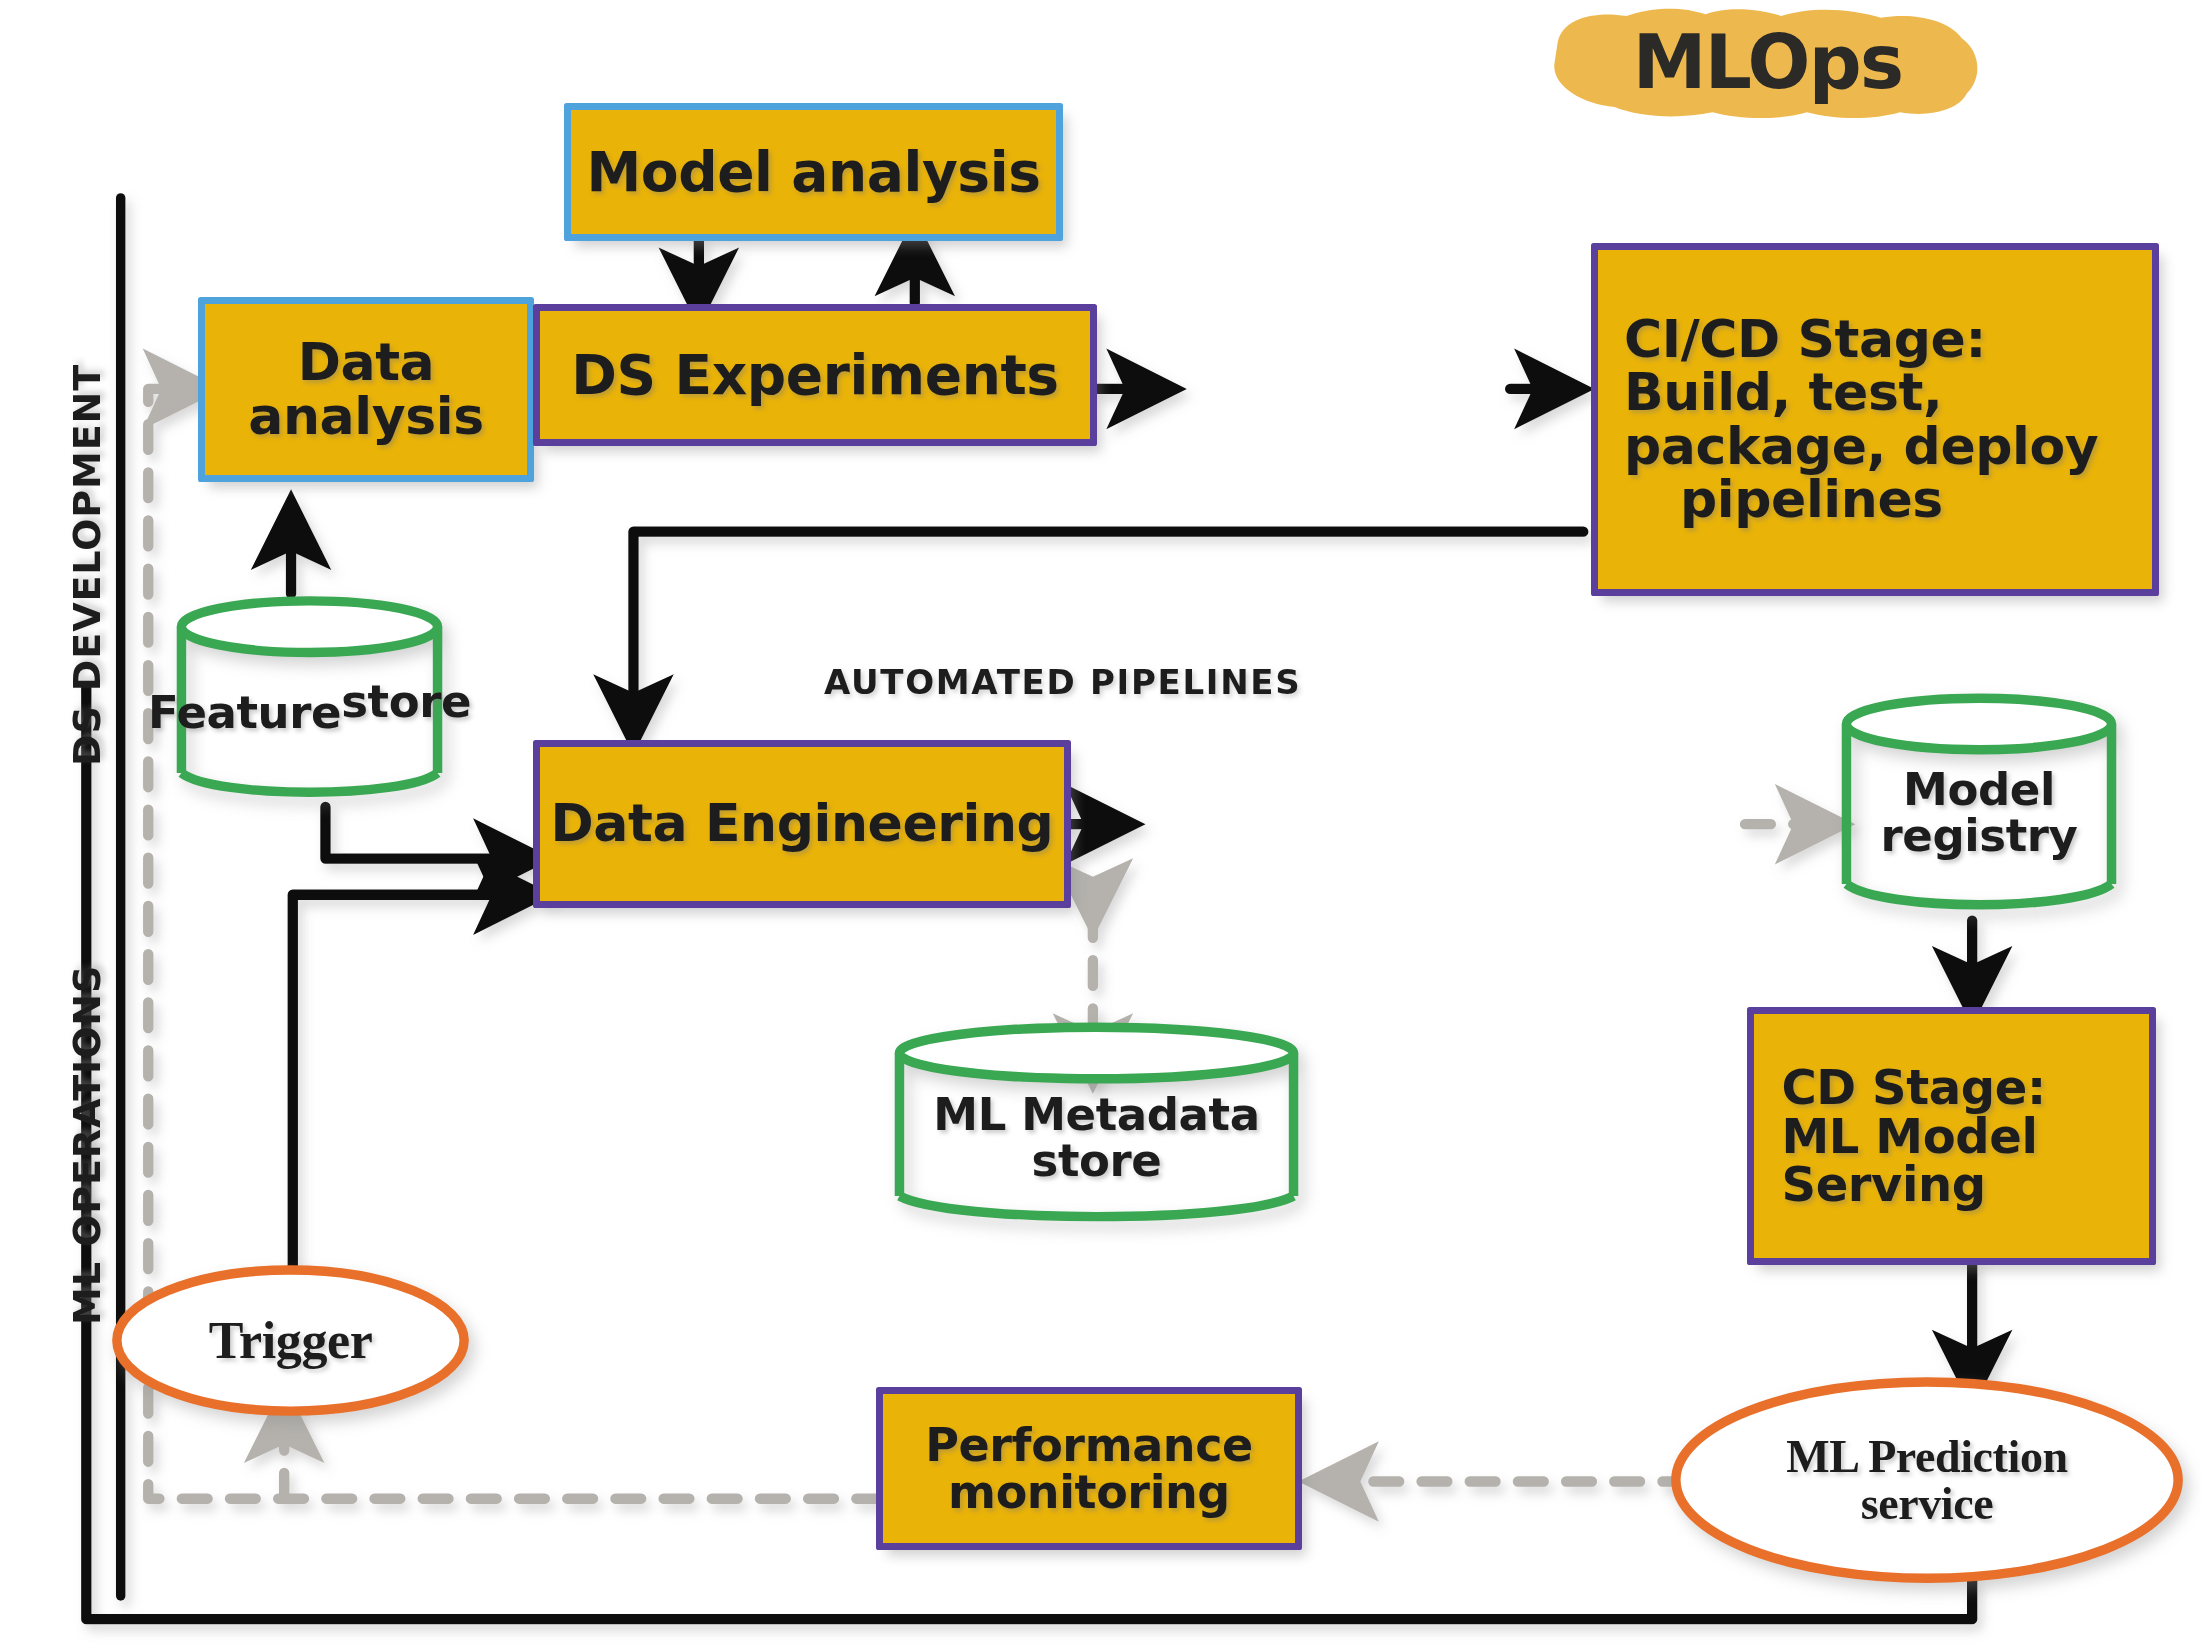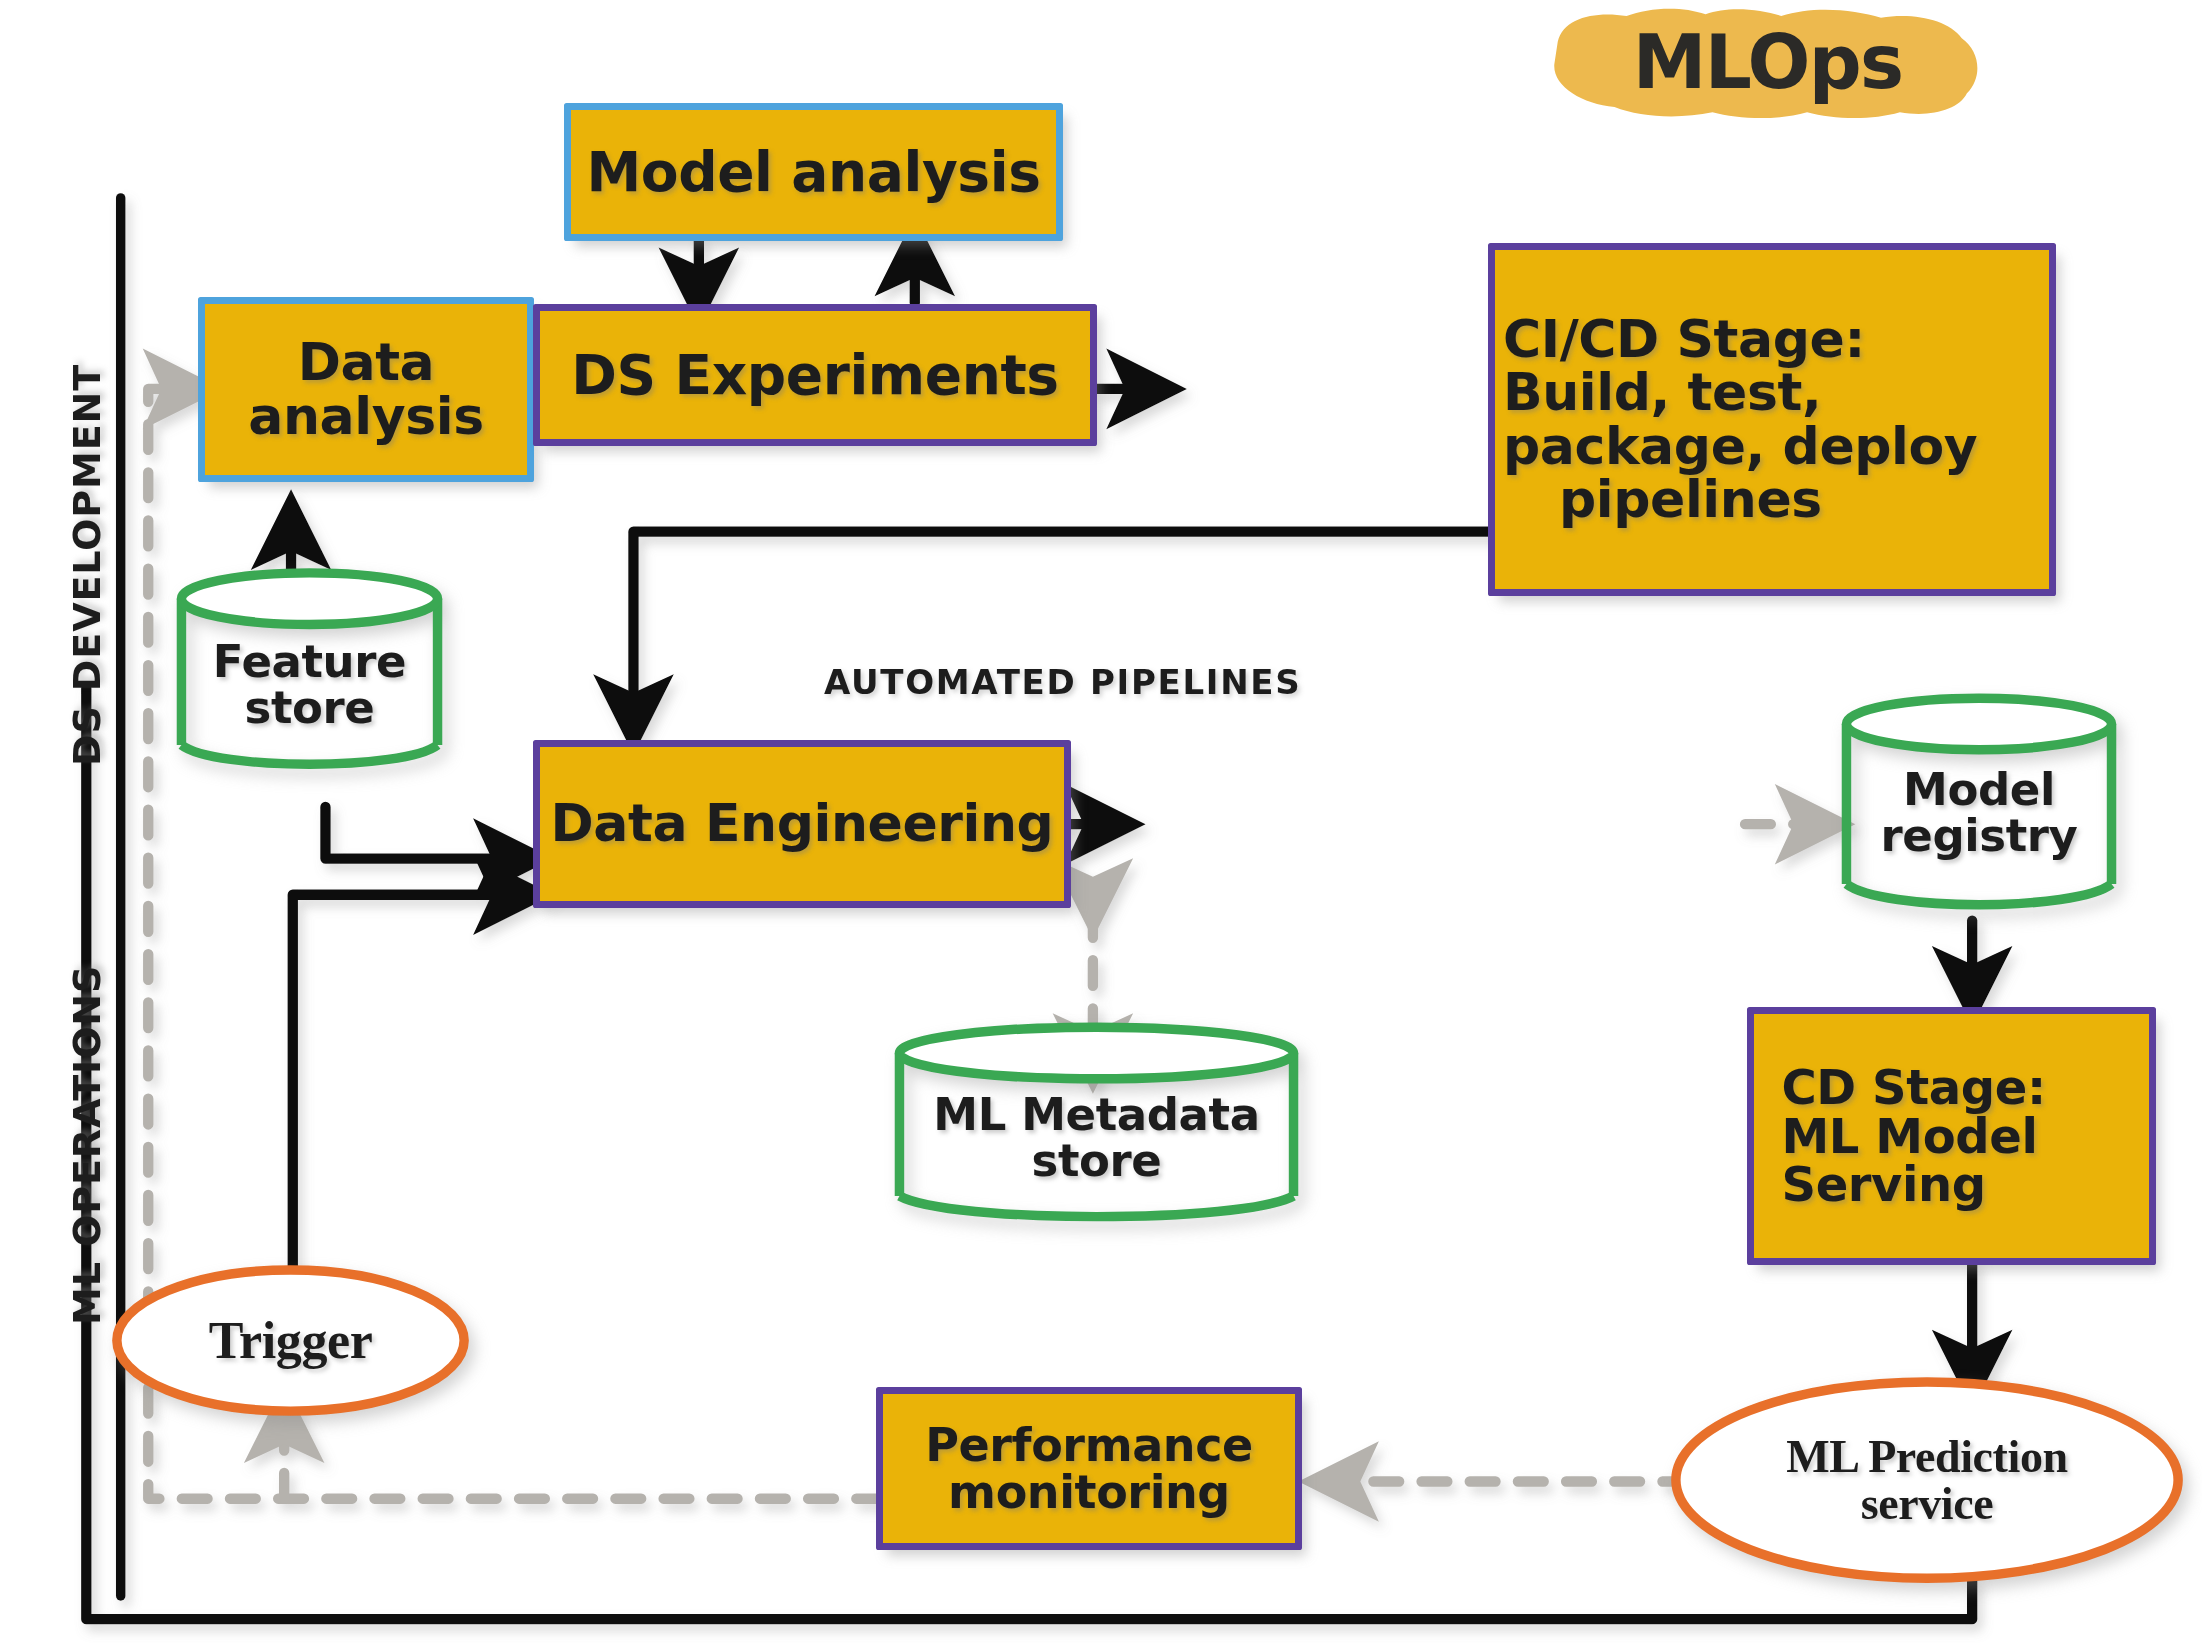--- a/index.html
+++ b/index.html
@@ -122,29 +122,29 @@
   <div class="node box blue" style="left:198px;top:297px;width:336px;height:185px;flex-direction:column;">
     <span class="lbl" style="font-size:52px;">Data</span>
     <span class="lbl" style="font-size:52px;">analysis</span>
   </div>
 
   <div class="node box purple" style="left:533px;top:304px;width:564px;height:142px;">
     <span class="lbl" style="font-size:55px;">DS Experiments</span>
   </div>
 
 
-  <div class="node box purple" style="left:1488px;top:243px;width:568px;height:353px;
-              flex-direction:column;align-items:flex-start;padding-left:8px;">
+  <div class="node box purple" style="left:1591px;top:243px;width:568px;height:353px;
+              flex-direction:column;align-items:flex-start;padding-left:26px;">
     <span class="lbl" style="font-size:52px;">CI/CD Stage:</span>
     <span class="lbl" style="font-size:52px;">Build, test,</span>
     <span class="lbl" style="font-size:52px;">package, deploy</span>
     <span class="lbl" style="font-size:52px;margin-left:56px;">pipelines</span>
   </div>
 
-  <div class="node cyl" style="left:172px;top:566px;width:275px;height:215px;flex-direction:column;">
+  <div class="node cyl" style="left:172px;top:594px;width:275px;height:215px;flex-direction:row;">
     <svg class="cylsvg" viewBox="0 0 320 250" preserveAspectRatio="none">
       <path d="M11,38 L11,208 M309,38 L309,208" stroke="#3aa853" stroke-width="11" fill="none"></path>
       <ellipse cx="160" cy="38" rx="149" ry="30" stroke="#3aa853" stroke-width="11" fill="#fff"></ellipse>
       <path d="M11,208 C50,238 270,238 309,208" stroke="#3aa853" stroke-width="11" fill="none"></path>
     </svg>
     <span class="lbl" style="font-size:45px;margin-top:22.4px;">Feature</span>
     <span class="lbl" style="font-size:45px;">store</span>
   </div>
 
   <div class="node box purple" style="left:533px;top:740px;width:538px;height:168px;">

